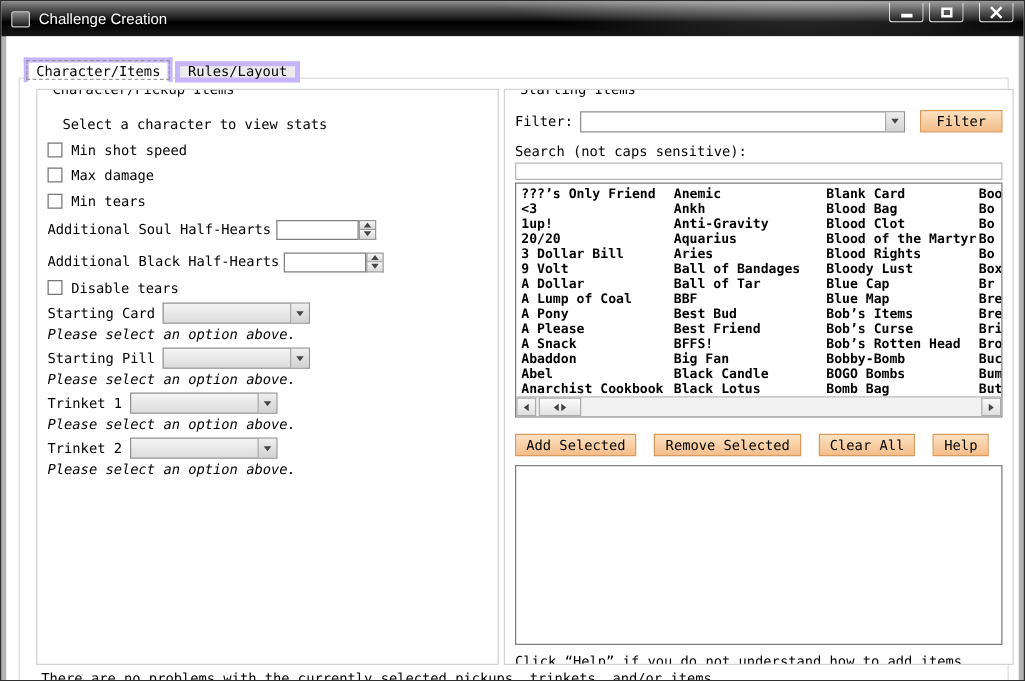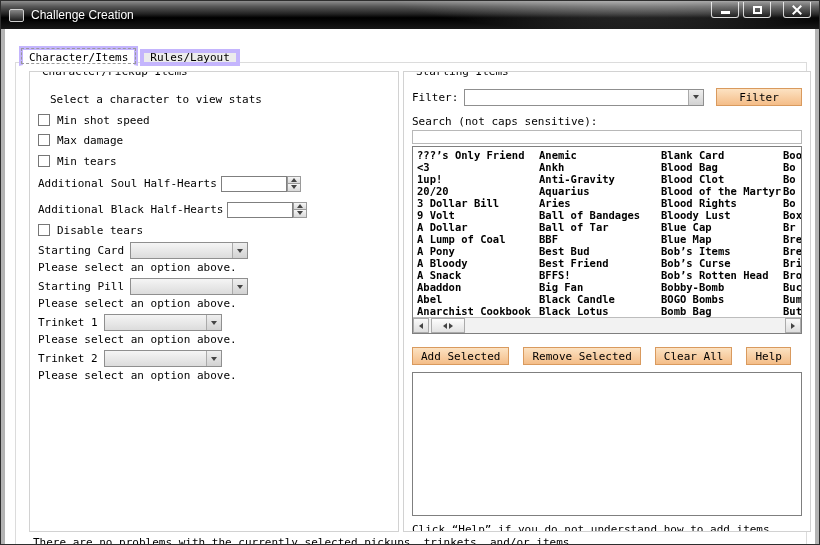--- a/index.html
+++ b/index.html
@@ -81,26 +81,26 @@
 
   .btn { height:18px; border:1px solid #d99a5e; background:linear-gradient(#fce2c2,#f4bd88);
     display:inline-flex; align-items:center; justify-content:center; padding:0 8px;
     font-family:inherit; font-size:11px; color:#000; }
 
   
   .char-row { display:flex; align-items:flex-start; }
   .char-list { width:95px; height:160px; padding:2px 3px; font-size:10.5px; }
   .stats-hint { margin:3px 0 0 12px; }
   .mt6{margin-top:6px;} .mt7{margin-top:7px;} .mt5{margin-top:5px;}
-  .mt9{margin-top:9px;} .mt3{margin-top:3px;} .mt4{margin-top:4px;}
+  .mt9{margin-top:9px;} .mt3{margin-top:3px;font-style:italic;} .mt4{margin-top:4px;}
 
   
   .filter-row { display:flex; align-items:center; }
   .filter-combo { flex:1; margin:0 12px 0 6px; background:#fff; }
-  .filter-btn { width:86px; flex:none; }
+  .filter-btn { width:66px; flex:none; }
   .search-label { margin-top:9px; line-height:13px; }
   .search-input { margin-top:2px; width:100%; height:14px; border:1px solid #b8b8b8;
     background:#fff; font:inherit; display:block; outline:none; }
   .items-wrap { margin-top:2px; border:1px solid #7f7f7f; background:#fff; }
   .items-cols { display:flex; height:170px; overflow:hidden; padding:2px 0 0 4px; }
   .items-col { width:122px; flex:none; font-size:10.5px; overflow:hidden; }
   .item-cell { overflow:hidden;font-weight:bold; }
   .hscroll { height:16px; border-top:1px solid #bdbdbd; background:#f2f2f2;
     position:relative; display:flex; align-items:stretch; }
   .scroll-btn { width:16px; flex:none; border:1px solid #ababab; background:linear-gradient(#fafafa,#dedede);
@@ -258,21 +258,21 @@
 
           <div class="list-item item-cell">???’s Only Friend</div>
               <div class="list-item item-cell">&lt;3</div>
               <div class="list-item item-cell">1up!</div>
               <div class="list-item item-cell">20/20</div>
               <div class="list-item item-cell">3 Dollar Bill</div>
               <div class="list-item item-cell">9 Volt</div>
               <div class="list-item item-cell">A Dollar</div>
               <div class="list-item item-cell">A Lump of Coal</div>
               <div class="list-item item-cell">A Pony</div>
-              <div class="list-item item-cell">A Bloody</div>
+              <div class="list-item item-cell">A Please</div>
               <div class="list-item item-cell">A Snack</div>
               <div class="list-item item-cell">Abaddon</div>
               <div class="list-item item-cell">Abel</div>
               <div class="list-item item-cell">Anarchist Cookbook</div>
             </div>
           <div class="items-col">
 
           <div class="list-item item-cell">Anemic</div>
               <div class="list-item item-cell">Ankh</div>
               <div class="list-item item-cell">Anti-Gravity</div>

